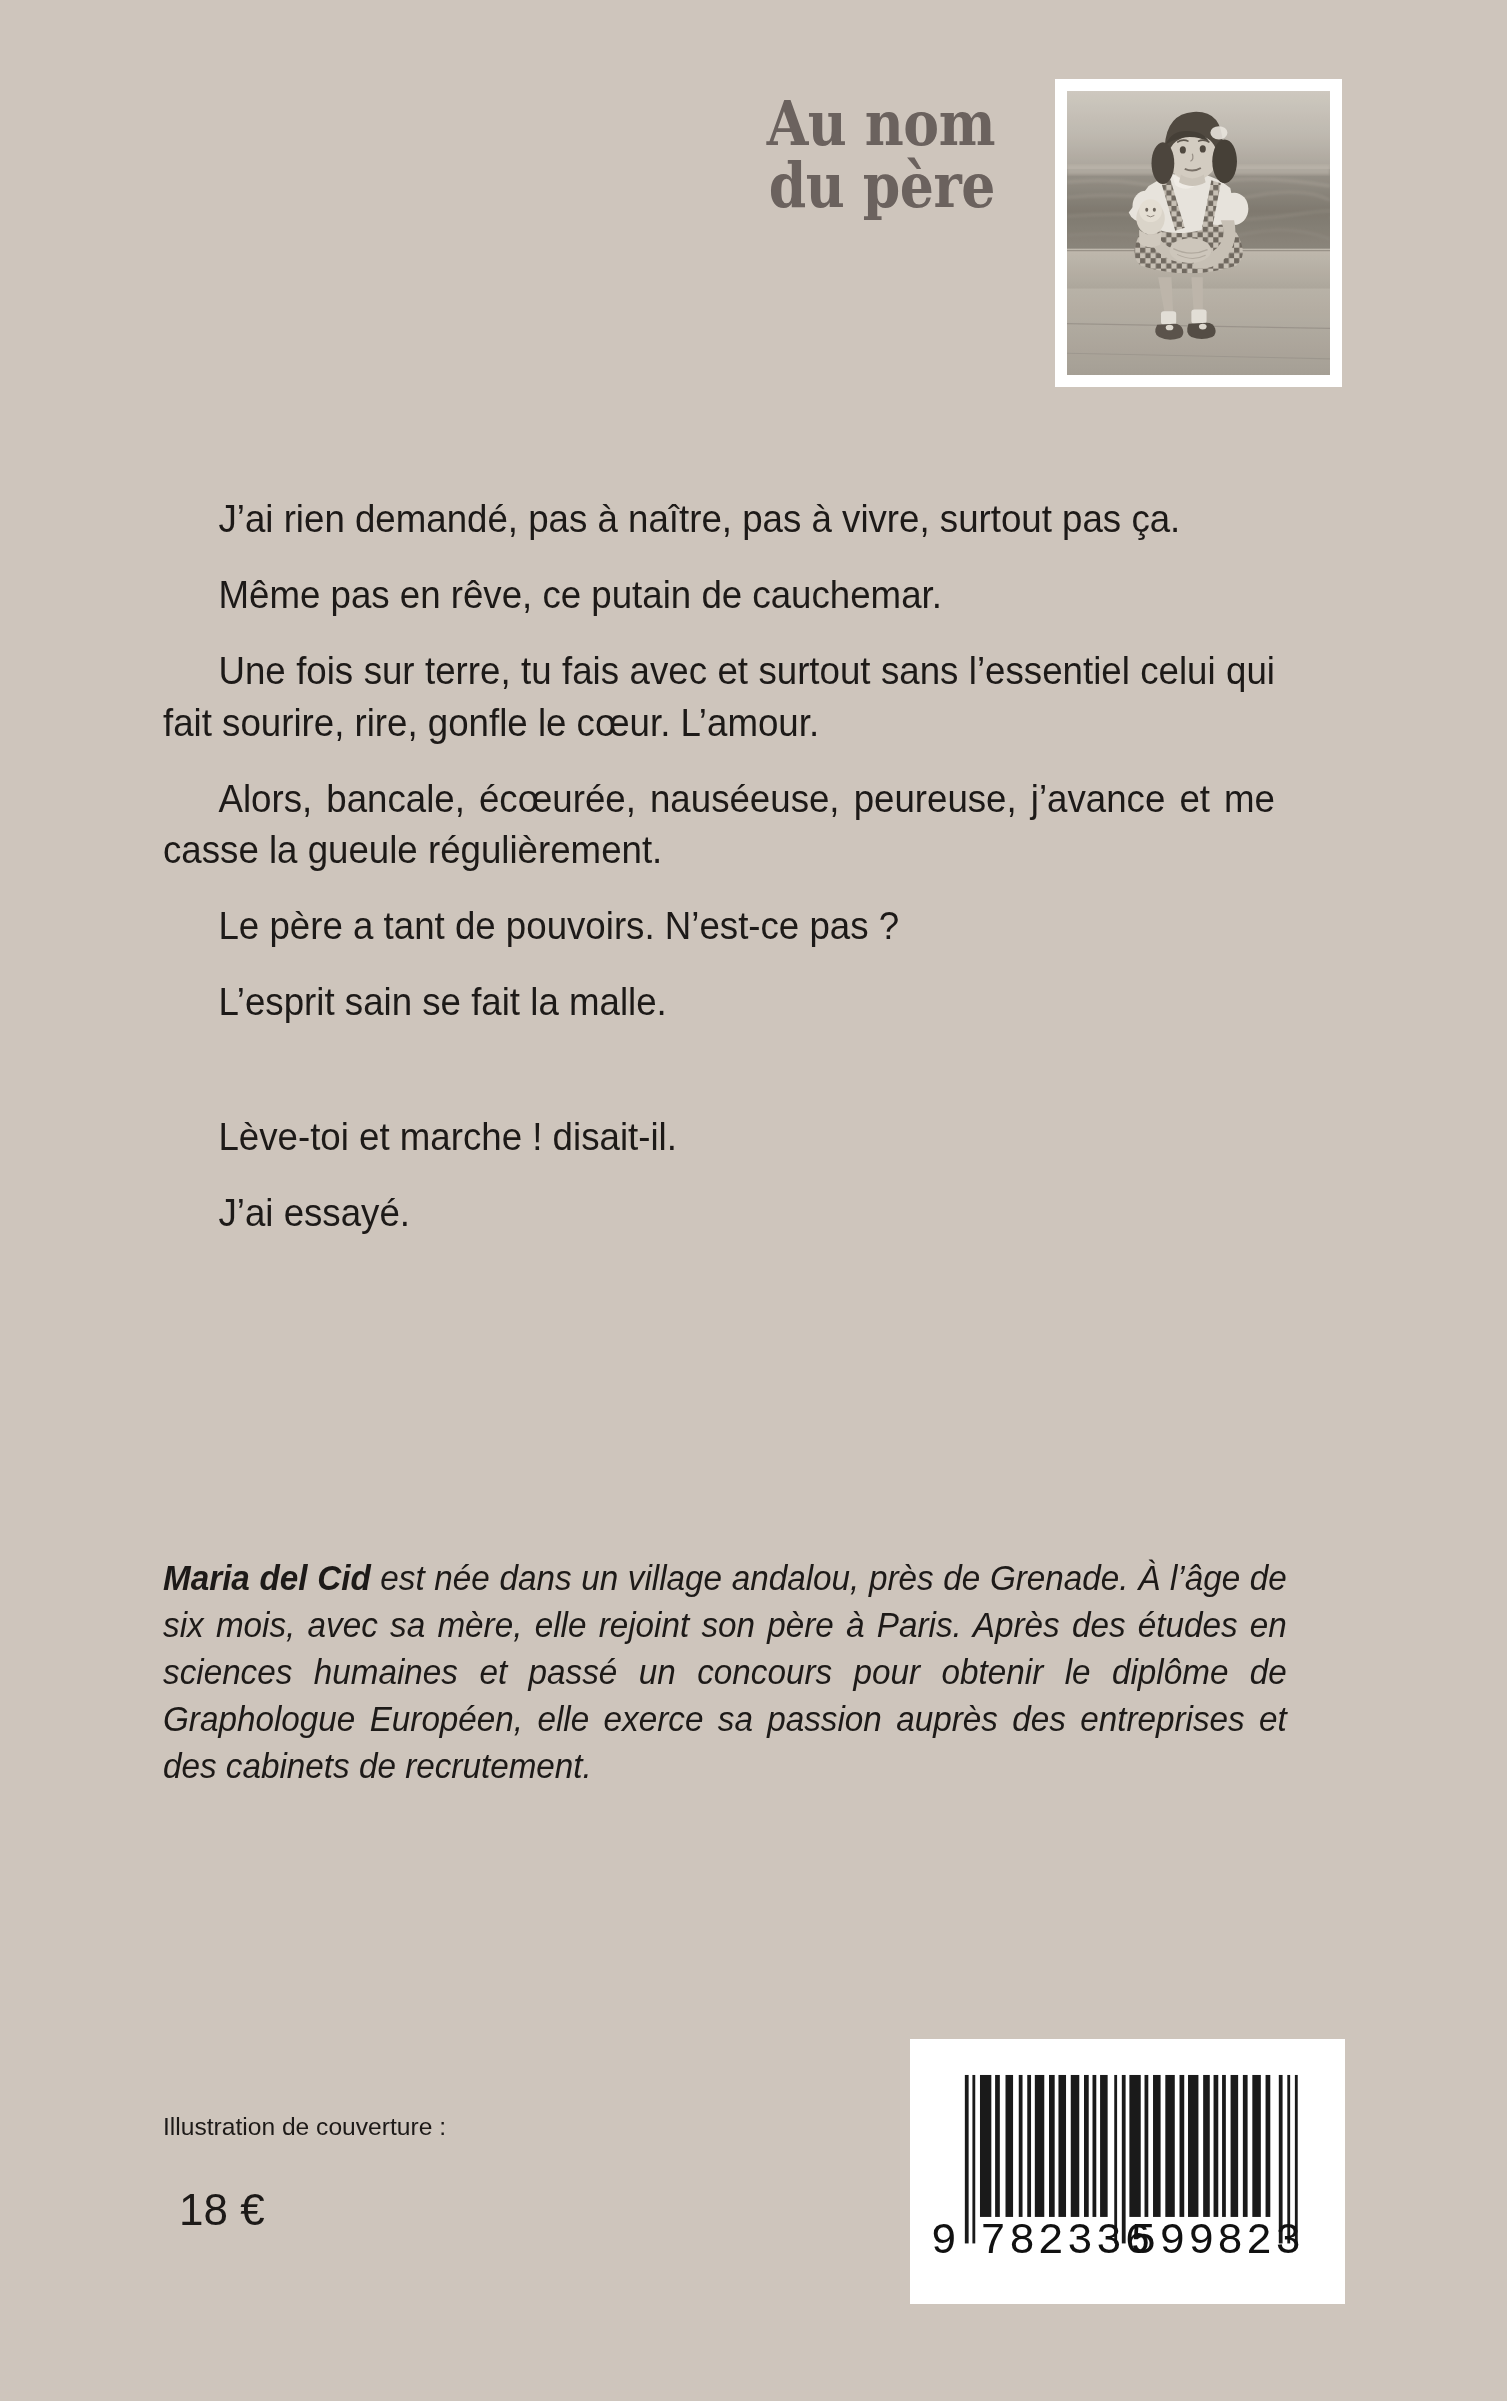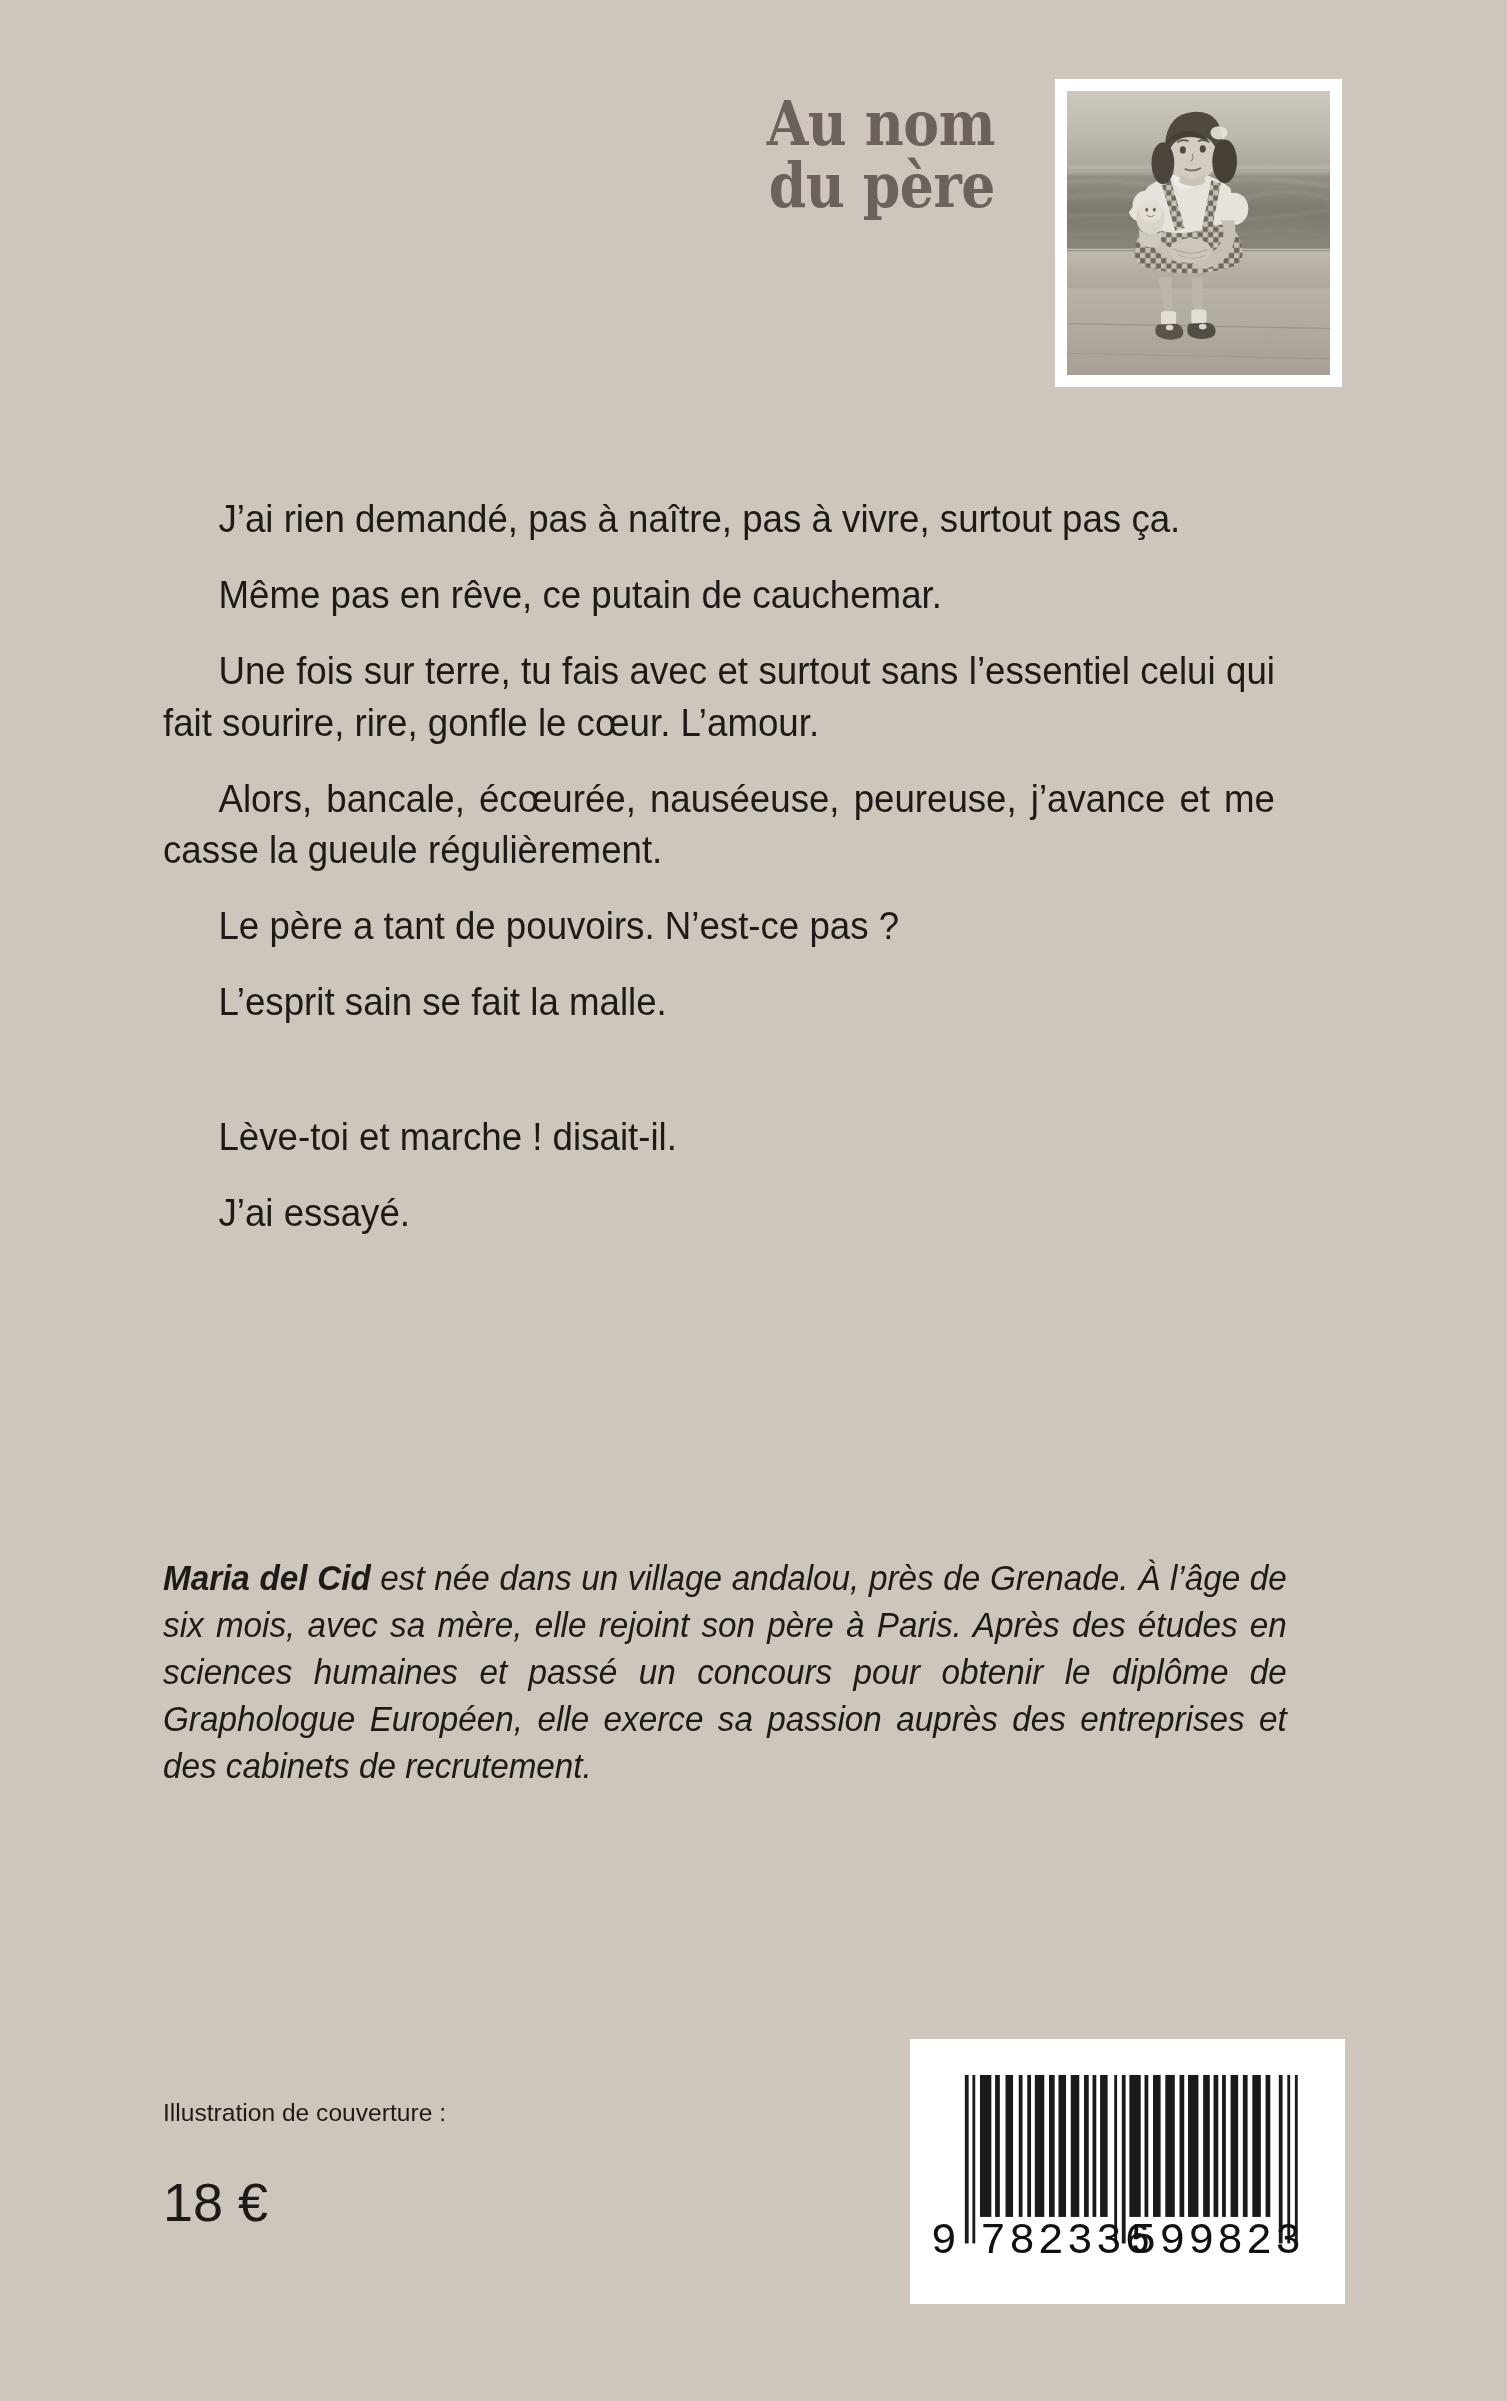--- a/index.html
+++ b/index.html
@@ -110,29 +110,29 @@
     top: 2098px;
     width: 530px;
     color: #1D1A18;
     font-family: "Liberation Sans", sans-serif;
   }
   .credit {
     font-size: 24.6px;
     line-height: 1.26;
     margin: 0 0 42px 0;
   }
-  .credit span { display: block; }
+  .credit span { display: block; margin-top: 14px; }
   .isbn {
     font-size: 30px;
     margin: 0 0 9.5px 0;
     letter-spacing: 0px;
   }
   .price {
-    font-size: 54px;
-    margin: 0;
+    font-size: 44px;
+    margin: 16px;
   }
 
   
   .barcode-box {
     position: absolute;
     left: 910px;
     top: 2039px;
     width: 435px;
     height: 265px;
     background: #FFFFFF;

